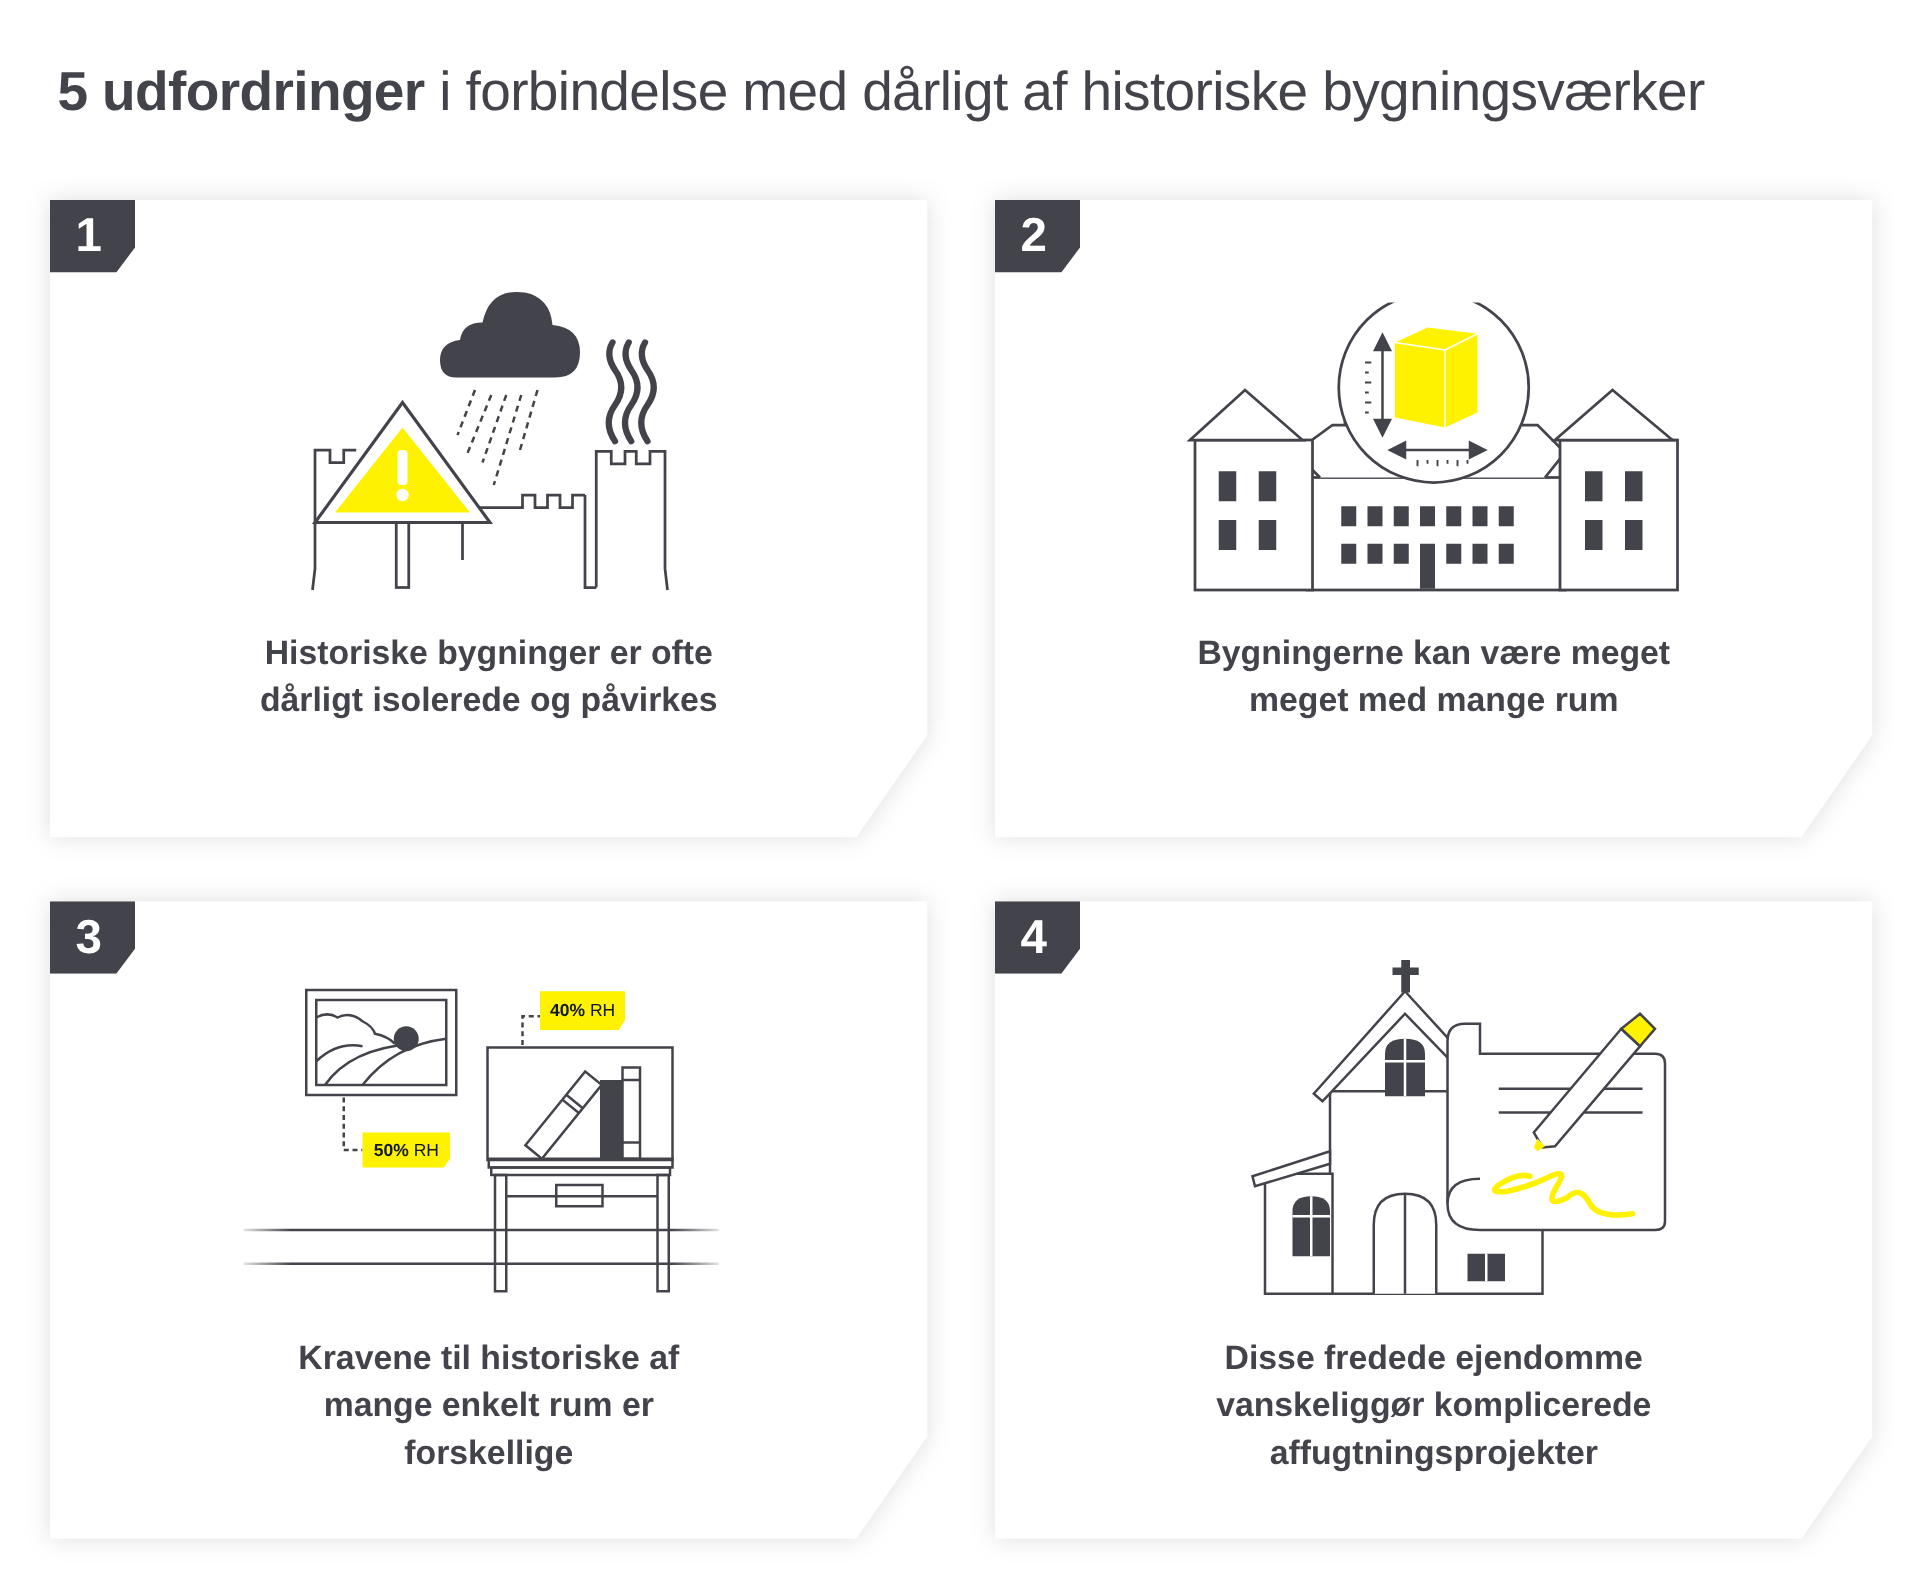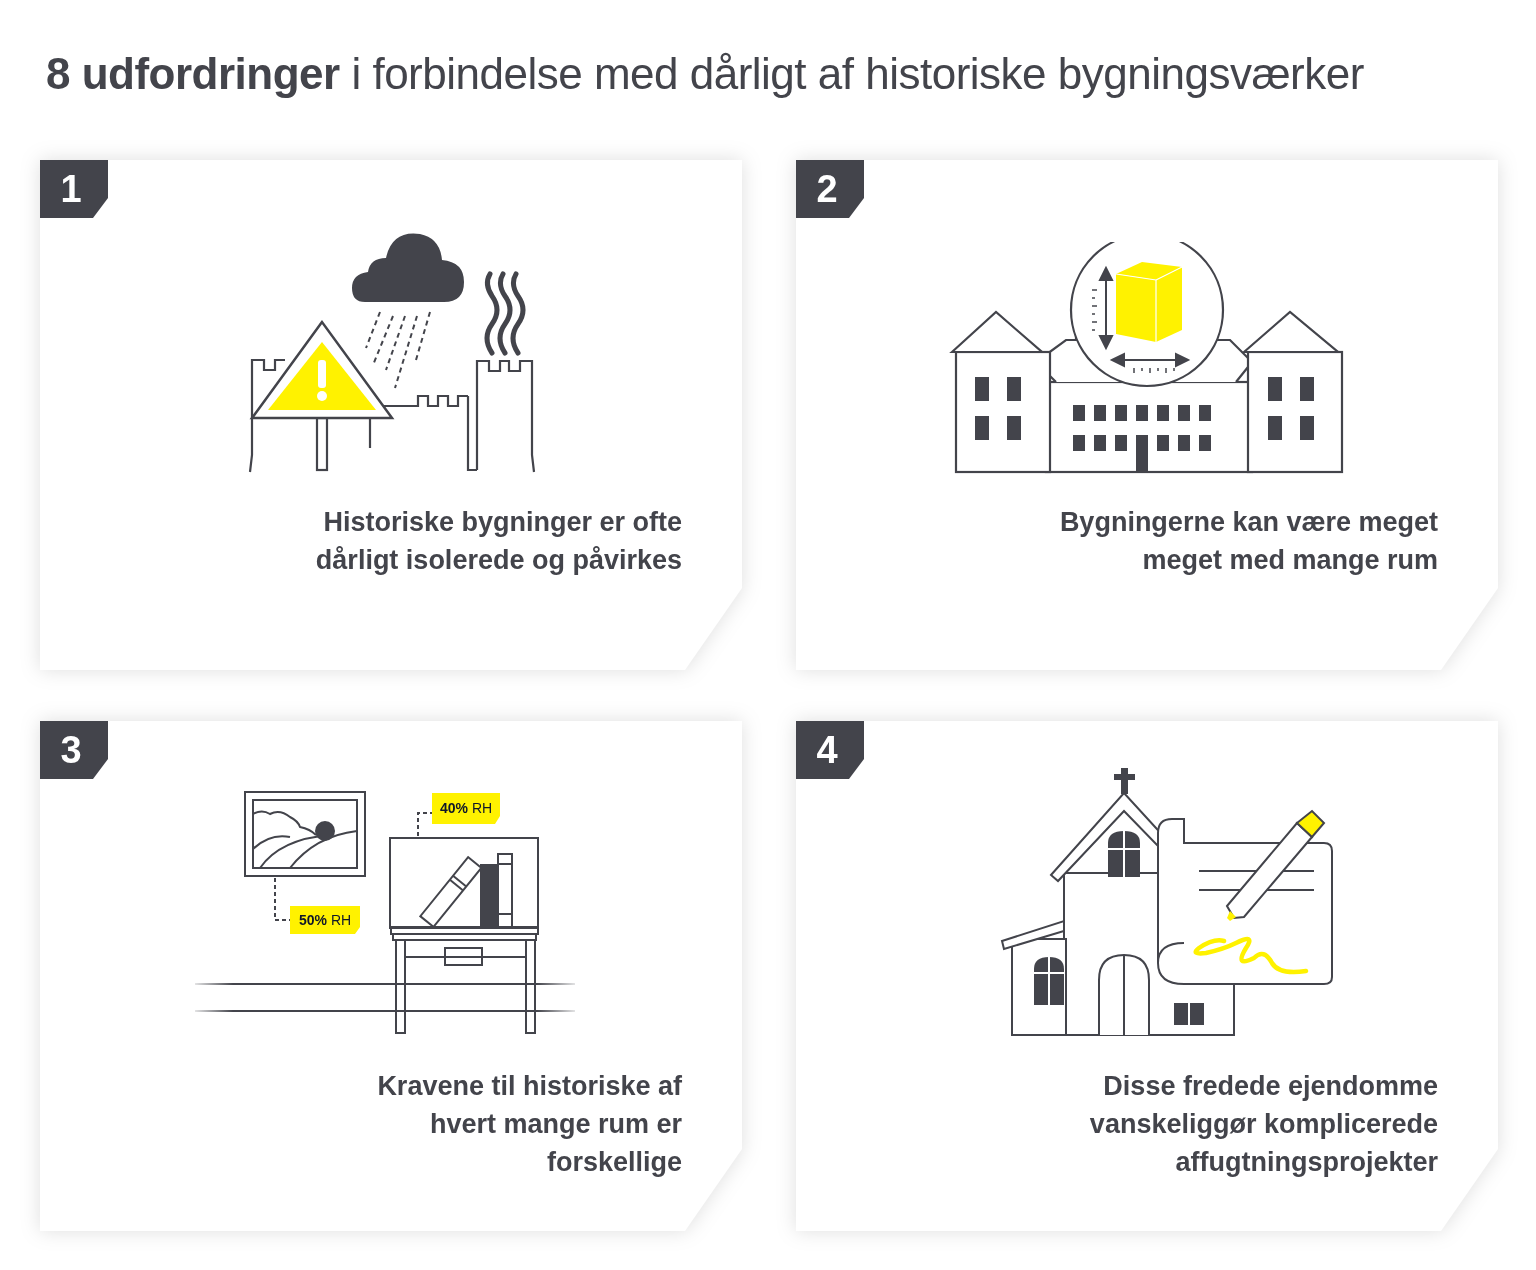--- a/index.html
+++ b/index.html
@@ -10,36 +10,36 @@
   .title .bold { font-weight:bold; }
   .title .light { font-weight:normal; }
 
   .card { position:absolute; width:702px; height:510px; }
   .card .bg { position:absolute; left:0; top:0; width:100%; height:100%;
               filter: drop-shadow(0 0 10px rgba(0,0,0,0.13)); }
   .card .badge { position:absolute; left:0; top:0; width:68px; height:58px; }
   .card .badge-num { position:absolute; left:0; top:0; width:62px; height:58px;
                      font-size:38px; font-weight:bold; color:#ffffff; text-align:center; line-height:58px; }
   .card .illus { position:absolute; }
-  .card .desc { position:absolute; left:60px; width:582px; text-align:right;
+  .card .desc { position:absolute; left:60px; width:582px; text-align:center;
                 font-size:27px; font-weight:bold; line-height:38px; color:#43444b; }
 
   #card1 { left:40px; top:160px; }
   #card2 { left:796px; top:160px; }
   #card3 { left:40px; top:721px; }
   #card4 { left:796px; top:721px; }
 
   .tag { position:absolute; font-size:14px; color:#0f172a; }
   .tag b { font-weight:bold; }
 </style>
 </head>
 <body>
 
 <div class="title">
-  <span class="bold">8 udfordringer</span><span class="light"> i forbindelse med dårligt af historiske bygningsværker</span>
+  <span class="bold">5 udfordringer</span><span class="light"> i forbindelse med dårligt af historiske bygningsværker</span>
 </div>
 
 <div class="card" id="card1">
   <svg class="bg" viewBox="0 0 702 510">
     <polygon points="0,0 702,0 702,428 645,510 0,510" fill="#ffffff"></polygon>
   </svg>
   <svg class="badge" viewBox="0 0 68 58">
     <polygon points="0,0 68,0 68,38 53,58 0,58" fill="#43444b"></polygon>
   </svg>
   <div class="badge-num">1</div>
@@ -227,21 +227,21 @@
     <rect x="63" y="46" width="104" height="4" fill="none"></rect>
 
     <polygon points="242,12 310,12 310,35 305,43 242,43" fill="#fff200"></polygon>
     <polygon points="100,125 170,125 170,146 165,153 100,153" fill="#fff200"></polygon>
   </svg>
   <div class="tag" style="left:400px;top:79px"><b>40%</b><span> RH</span></div>
   <div class="tag" style="left:259px;top:191px"><b>50%</b><span> RH</span></div>
 
   <div class="desc" style="top:346px">
     <div>Kravene til historiske af</div>
-    <div>hvert mange rum er</div>
+    <div>mange enkelt rum er</div>
     <div>forskellige</div>
   </div>
 </div>
 
 <div class="card" id="card4">
   <svg class="bg" viewBox="0 0 702 510">
     <polygon points="0,0 702,0 702,428 645,510 0,510" fill="#ffffff"></polygon>
   </svg>
   <svg class="badge" viewBox="0 0 68 58">
     <polygon points="0,0 68,0 68,38 53,58 0,58" fill="#43444b"></polygon>

